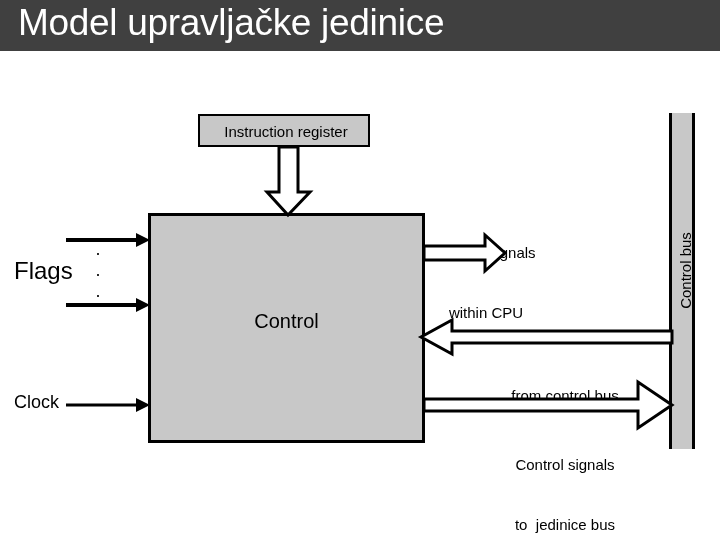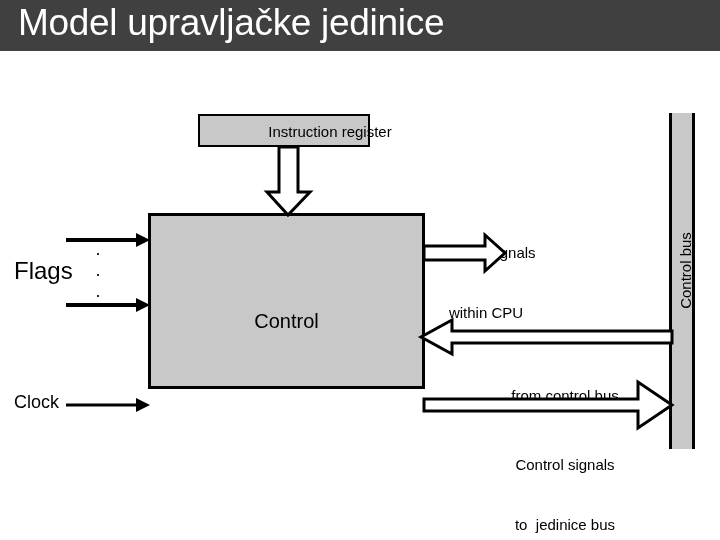--- a/index.html
+++ b/index.html
@@ -70,21 +70,21 @@
     line-height: 31px;
     text-align: center;
     font-size: 15px;
     color: #000000;
   }
   #control-unit {
     position: absolute;
     left: 148px;
     top: 162px;
     width: 277px;
-    height: 176px;
+    height: 230px;
     background: #c8c8c8;
     border: 3px solid #000000;
     box-sizing: border-box;
   }
   #control-unit-label {
     position: absolute;
     left: 0;
     top: 92px;
     width: 271px;
     text-align: center;
@@ -175,21 +175,21 @@
 
 <div id="slide">
 
   <div id="title-bar">
     <div id="title-text">Model upravljačke jedinice</div>
   </div>
 
   <div id="diagram">
 
     <div id="instruction-register">
-      <div id="instruction-register-label" class="lbl" style="position:absolute;padding-left:44px;">Instruction register</div>
+      <div id="instruction-register-label" class="lbl" style="position:absolute;">Instruction register</div>
     </div>
 
     <div id="control-unit">
       <div id="control-unit-label">
         <div>Control</div>
       </div>
     </div>
 
     <div id="control-bus">
       <div id="control-bus-label">Control bus</div>

